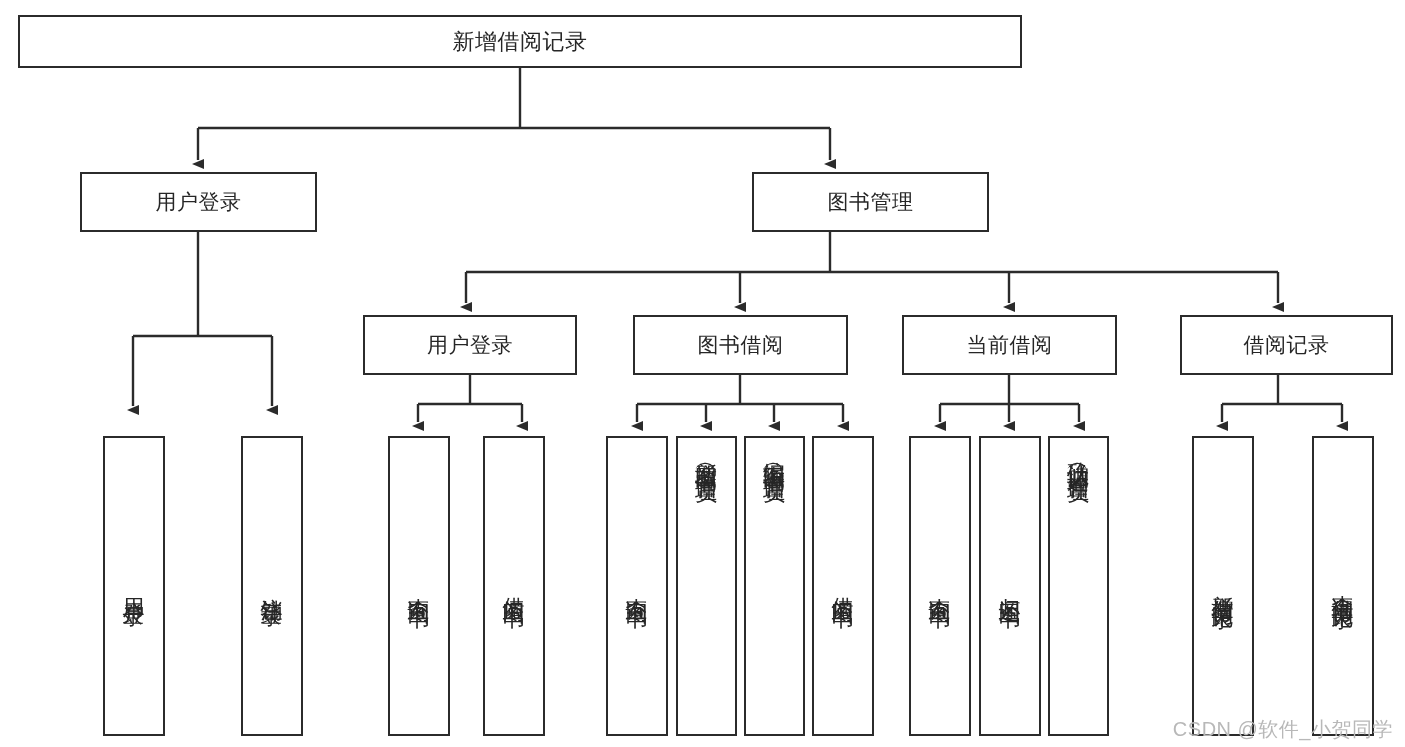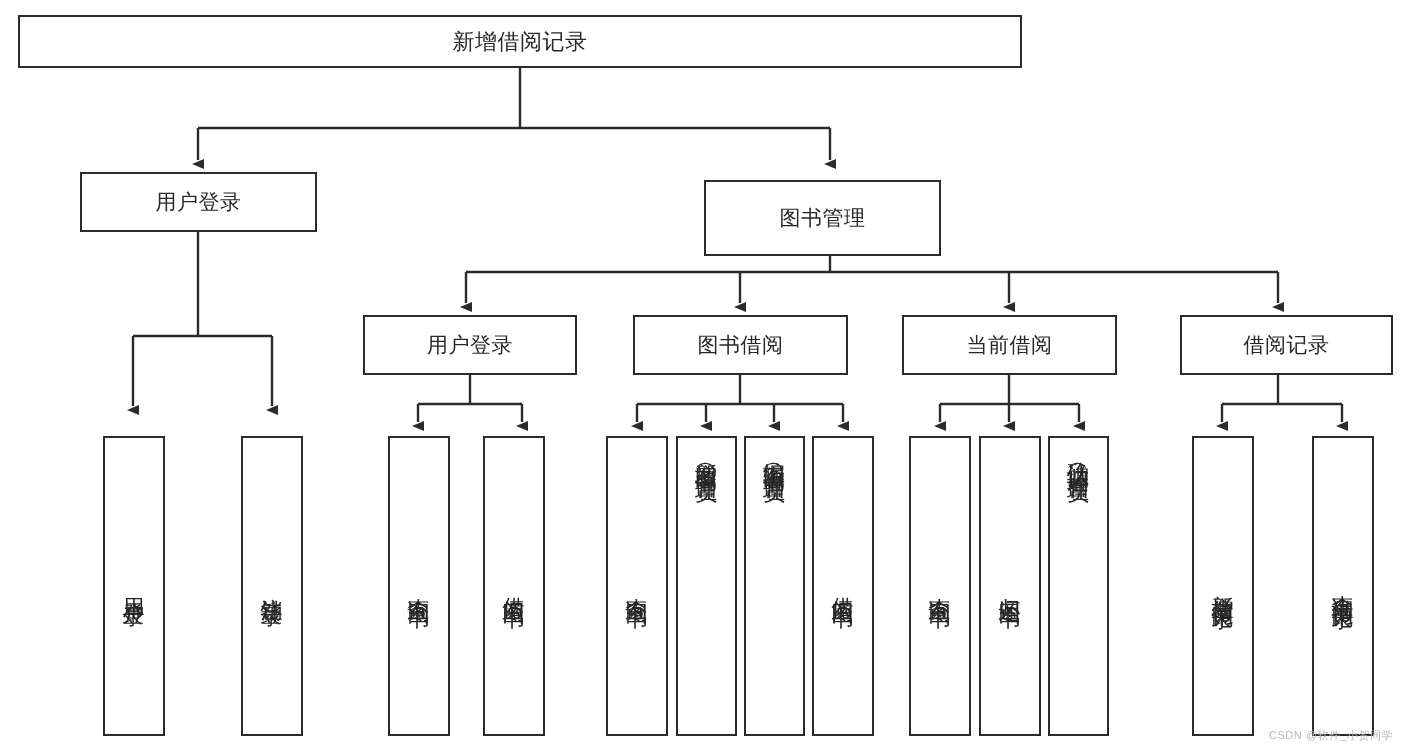--- a/index.html
+++ b/index.html
@@ -58,21 +58,21 @@
     height:auto;
   }
   .node.leaf.centered{
     align-items:center;
     padding-top:0;
   }
   .watermark{
     position:absolute;
     right:12px;
     bottom:4px;
-    font-size:11px;
+    font-size:20px;
     color:#b8b8b8;
     letter-spacing:0.5px;
     z-index:5;
     white-space:nowrap;
     font-family:"Liberation Sans","DejaVu Sans",sans-serif;
   }
 </style>
 </head>
 <body>
 
@@ -131,21 +131,21 @@
   </svg>
 
   <div class="node root" style="left:18px; top:15px; width:1004px; height:53px;">
     <span class="node-label">新增借阅记录</span>
   </div>
 
   <div class="node level2" style="left:80px; top:172px; width:237px; height:60px;">
     <span class="node-label">用户登录</span>
   </div>
 
-  <div class="node level2" style="left:704px; top:172px; width:237px; height:76px;margin-top:8px;">
+  <div class="node level2" style="left:752px; top:172px; width:237px; height:60px;">
     <span class="node-label">图书管理</span>
   </div>
 
   <div class="node level2" style="left:363px; top:315px; width:214px; height:60px;">
     <span class="node-label">用户登录</span>
   </div>
 
   <div class="node level2" style="left:633px; top:315px; width:215px; height:60px;">
     <span class="node-label">图书借阅</span>
   </div>

